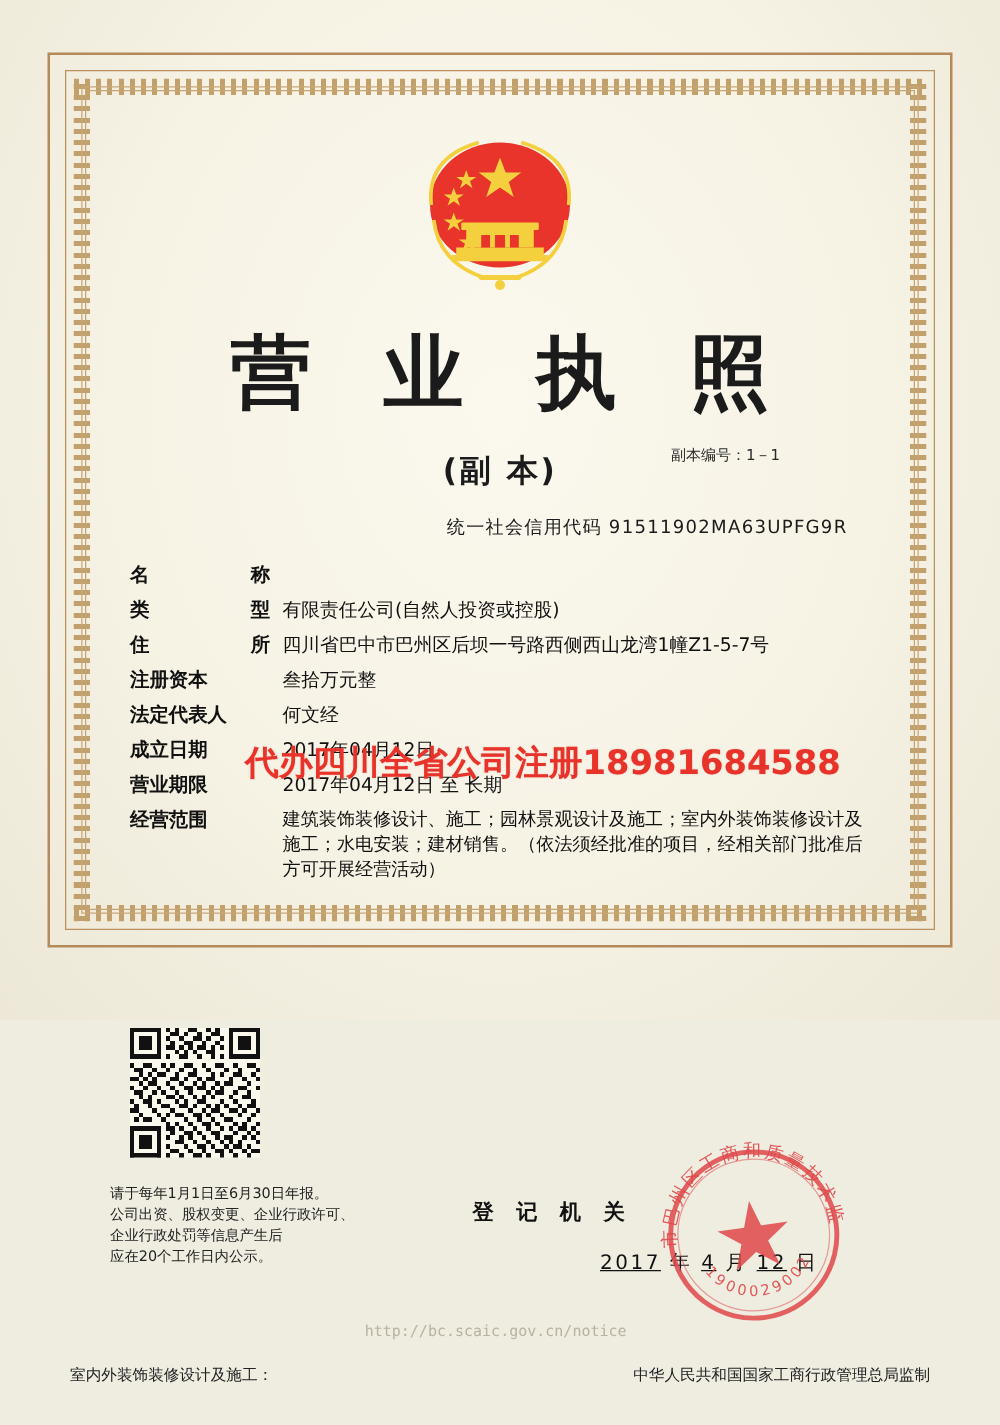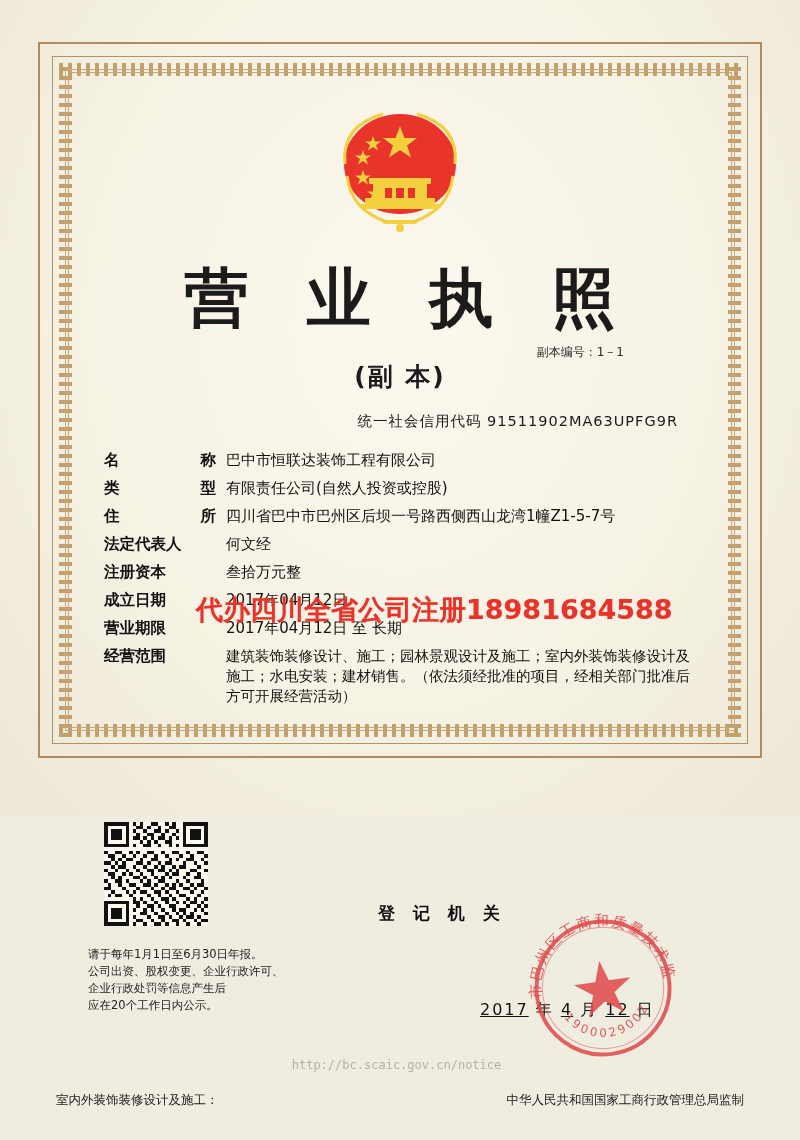--- a/index.html
+++ b/index.html
@@ -55,21 +55,21 @@
     font-family:"DejaVu Sans","Liberation Sans",sans-serif;
     font-size:64px;font-weight:bold;letter-spacing:18px;
     color:#1b1b1b;text-indent:18px;
   }
   .sub-title{
     position:absolute;left:0;right:0;top:360px;
     text-align:center;font-size:25px;font-weight:bold;color:#1b1b1b;
     letter-spacing:2px;
   }
   .copy-no{
-    position:absolute;right:176px;top:344px;
+    position:absolute;right:176px;top:356px;
     font-size:12px;color:#2a2a2a;
   }
   .credit-code{
     position:absolute;right:122px;top:412px;
     font-size:14.5px;color:#1b1b1b;letter-spacing:1px;
   }
   .credit-code .code{font-family:"DejaVu Sans",sans-serif;}
 
   
   .fields{position:absolute;left:104px;top:450px;right:100px;}
@@ -100,21 +100,21 @@
   .qr{
     position:absolute;left:104px;top:822px;width:104px;height:104px;
   }
 
   
   .notes{
     position:absolute;left:88px;top:946px;
     font-size:11.5px;color:#222;line-height:17px;
   }
   .reg-authority{
-    position:absolute;left:378px;top:902px;
+    position:absolute;left:378px;top:958px;
     font-size:17px;font-weight:bold;color:#111;letter-spacing:6px;
   }
   .date-line{
     position:absolute;left:480px;top:1000px;
     font-size:16px;color:#111;letter-spacing:2px;
   }
   .date-line b{font-weight:normal;}
   .date-line .n{font-family:"DejaVu Sans",sans-serif;text-decoration:underline;}
 
   
@@ -187,51 +187,50 @@
     <span class="code">91511902MA63UPFG9R</span>
   </div>
 
   <div class="fields">
 
     <div class="row">
       <div class="label">
         <span>名</span>
         <span>称</span>
       </div>
-      <div class="value">巴中市恒联达装饰工程有限公司</div>
     </div>
 
     <div class="row">
       <div class="label">
         <span>类</span>
         <span>型</span>
       </div>
       <div class="value">有限责任公司(自然人投资或控股)</div>
     </div>
 
     <div class="row">
       <div class="label">
         <span>住</span>
         <span>所</span>
       </div>
       <div class="value" style="max-width:400px">四川省巴中市巴州区后坝一号路西侧西山龙湾1幢Z1-5-7号</div>
     </div>
 
     <div class="row">
       <div class="label">
+        <span>注册资本</span>
+      </div>
+      <div class="value">叁拾万元整</div>
+    </div>
+
+    <div class="row">
+      <div class="label">
         <span>法定代表人</span>
       </div>
       <div class="value">何文经</div>
-    </div>
-
-    <div class="row">
-      <div class="label">
-        <span>注册资本</span>
-      </div>
-      <div class="value">叁拾万元整</div>
     </div>
 
     <div class="row">
       <div class="label">
         <span>成立日期</span>
       </div>
       <div class="value">2017年04月12日</div>
     </div>
 
     <div class="row">

